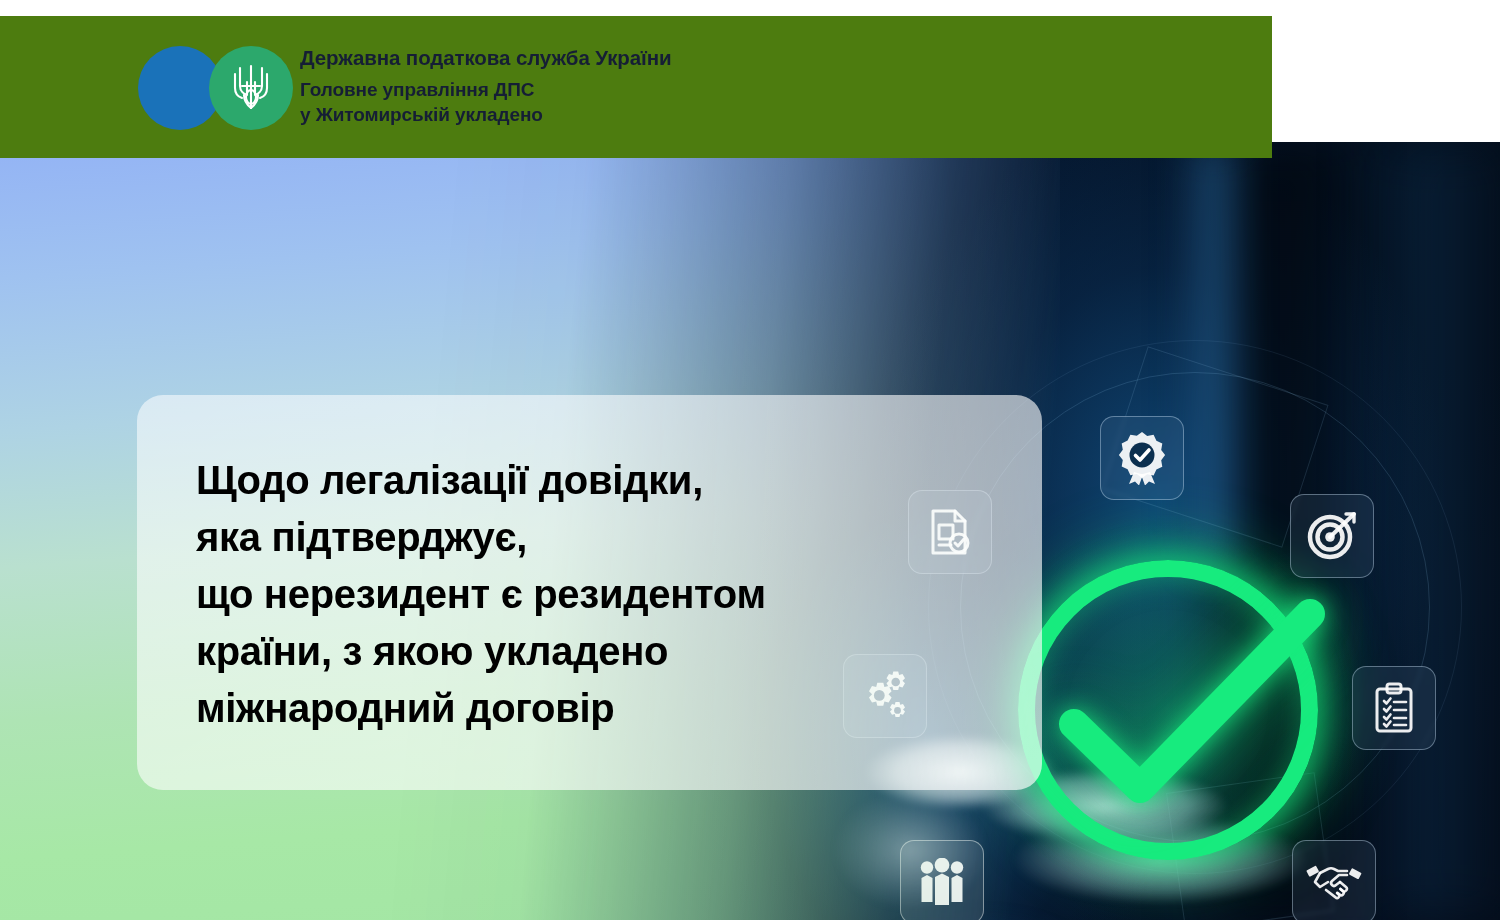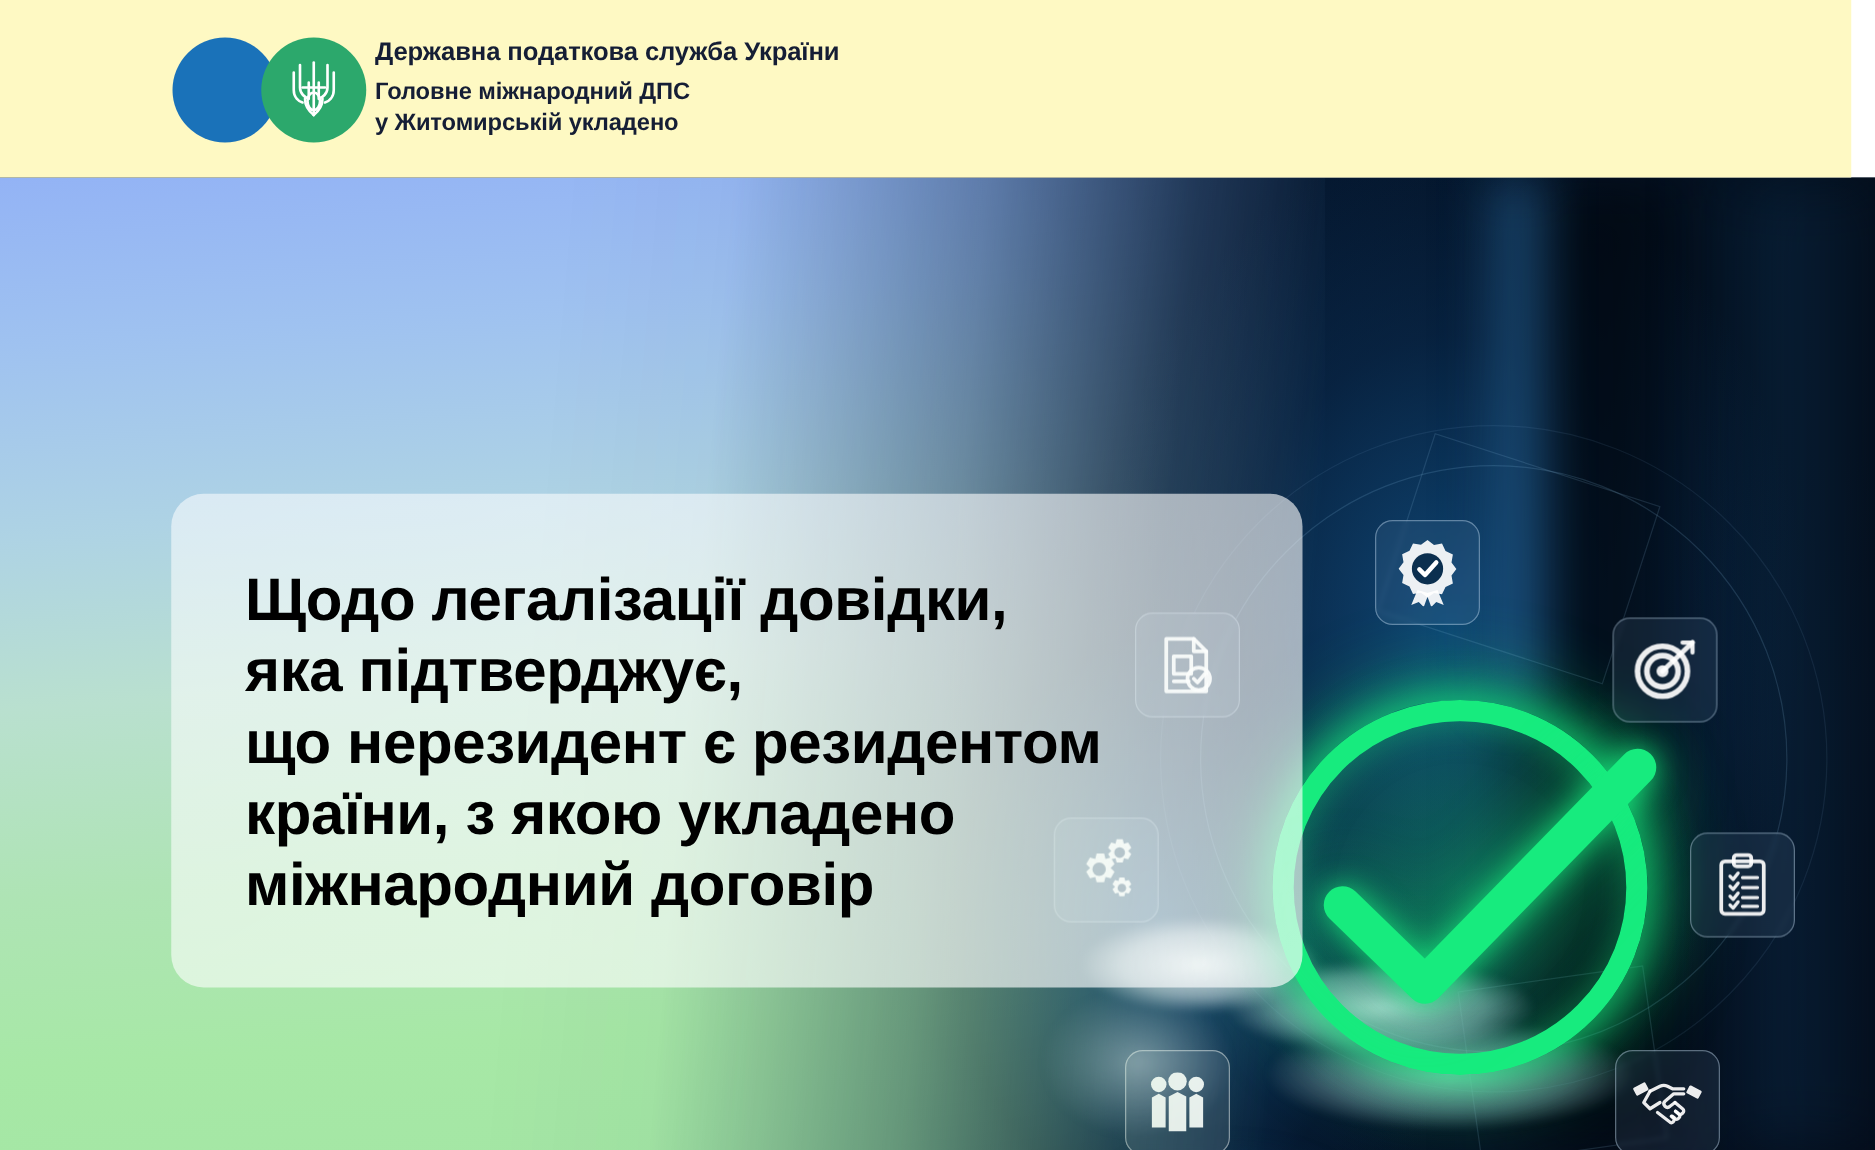--- a/index.html
+++ b/index.html
@@ -11,23 +11,23 @@
   }
 
   #stage {
     position:relative;
     width:1500px; height:920px;
     overflow:hidden;
   }
 
   
   #header {
-    position:absolute; left:0; top:0;
-    width:1481px; height:142px;
-    background:#fef9c3;
+    position:absolute; left:0; top:16px;
+    width:1272px; height:142px;
+    background:#4d7c0f;
     z-index:60;
   }
   #brand {
     position:absolute; left:138px; top:28px;
     display:flex; align-items:flex-start;
   }
   .logo-marks { position:relative; width:152px; height:88px; flex:0 0 auto; }
   .circ {
     position:absolute; top:2px;
     width:84px; height:84px; border-radius:50%;
@@ -180,21 +180,21 @@
     width:905px; height:395px;
     border-radius:26px;
     background:linear-gradient(150deg, rgba(255,255,255,0.55) 0%, rgba(255,255,255,0.60) 45%, rgba(255,255,255,0.66) 100%);
     z-index:30;
   }
   #headline {
     position:absolute; left:196px; top:452px;
     width:820px;
     z-index:40;
     color:#000000;
-    font-size:48px;
+    font-size:40px;
     font-weight:bold;
     line-height:57px;
     letter-spacing:-0.3px;
     white-space:pre-line;
   }
 </style>
 </head>
 <body>
 
 <div id="stage">
@@ -216,21 +216,21 @@
               <path d="M36 12 L36 26 C36 32 32 35 29 36"></path>
               <path d="M11 24 L29 24"></path>
               <ellipse cx="20" cy="35" rx="5" ry="7"></ellipse>
             </g>
           </svg>
         </div>
       </div>
 
       <div id="brand-text">
         <div class="brand-line-1">Державна податкова служба України</div>
-        <div class="brand-line-2">Головне міжнародний ДПС</div>
+        <div class="brand-line-2">Головне управління ДПС</div>
         <div class="brand-line-3">у Житомирській укладено</div>
       </div>
 
     </div>
   </div>
 
   <div id="art">
     <div class="photo-base"></div>
     <div class="suit-shade"></div>
     <div class="suit-shade2"></div>

